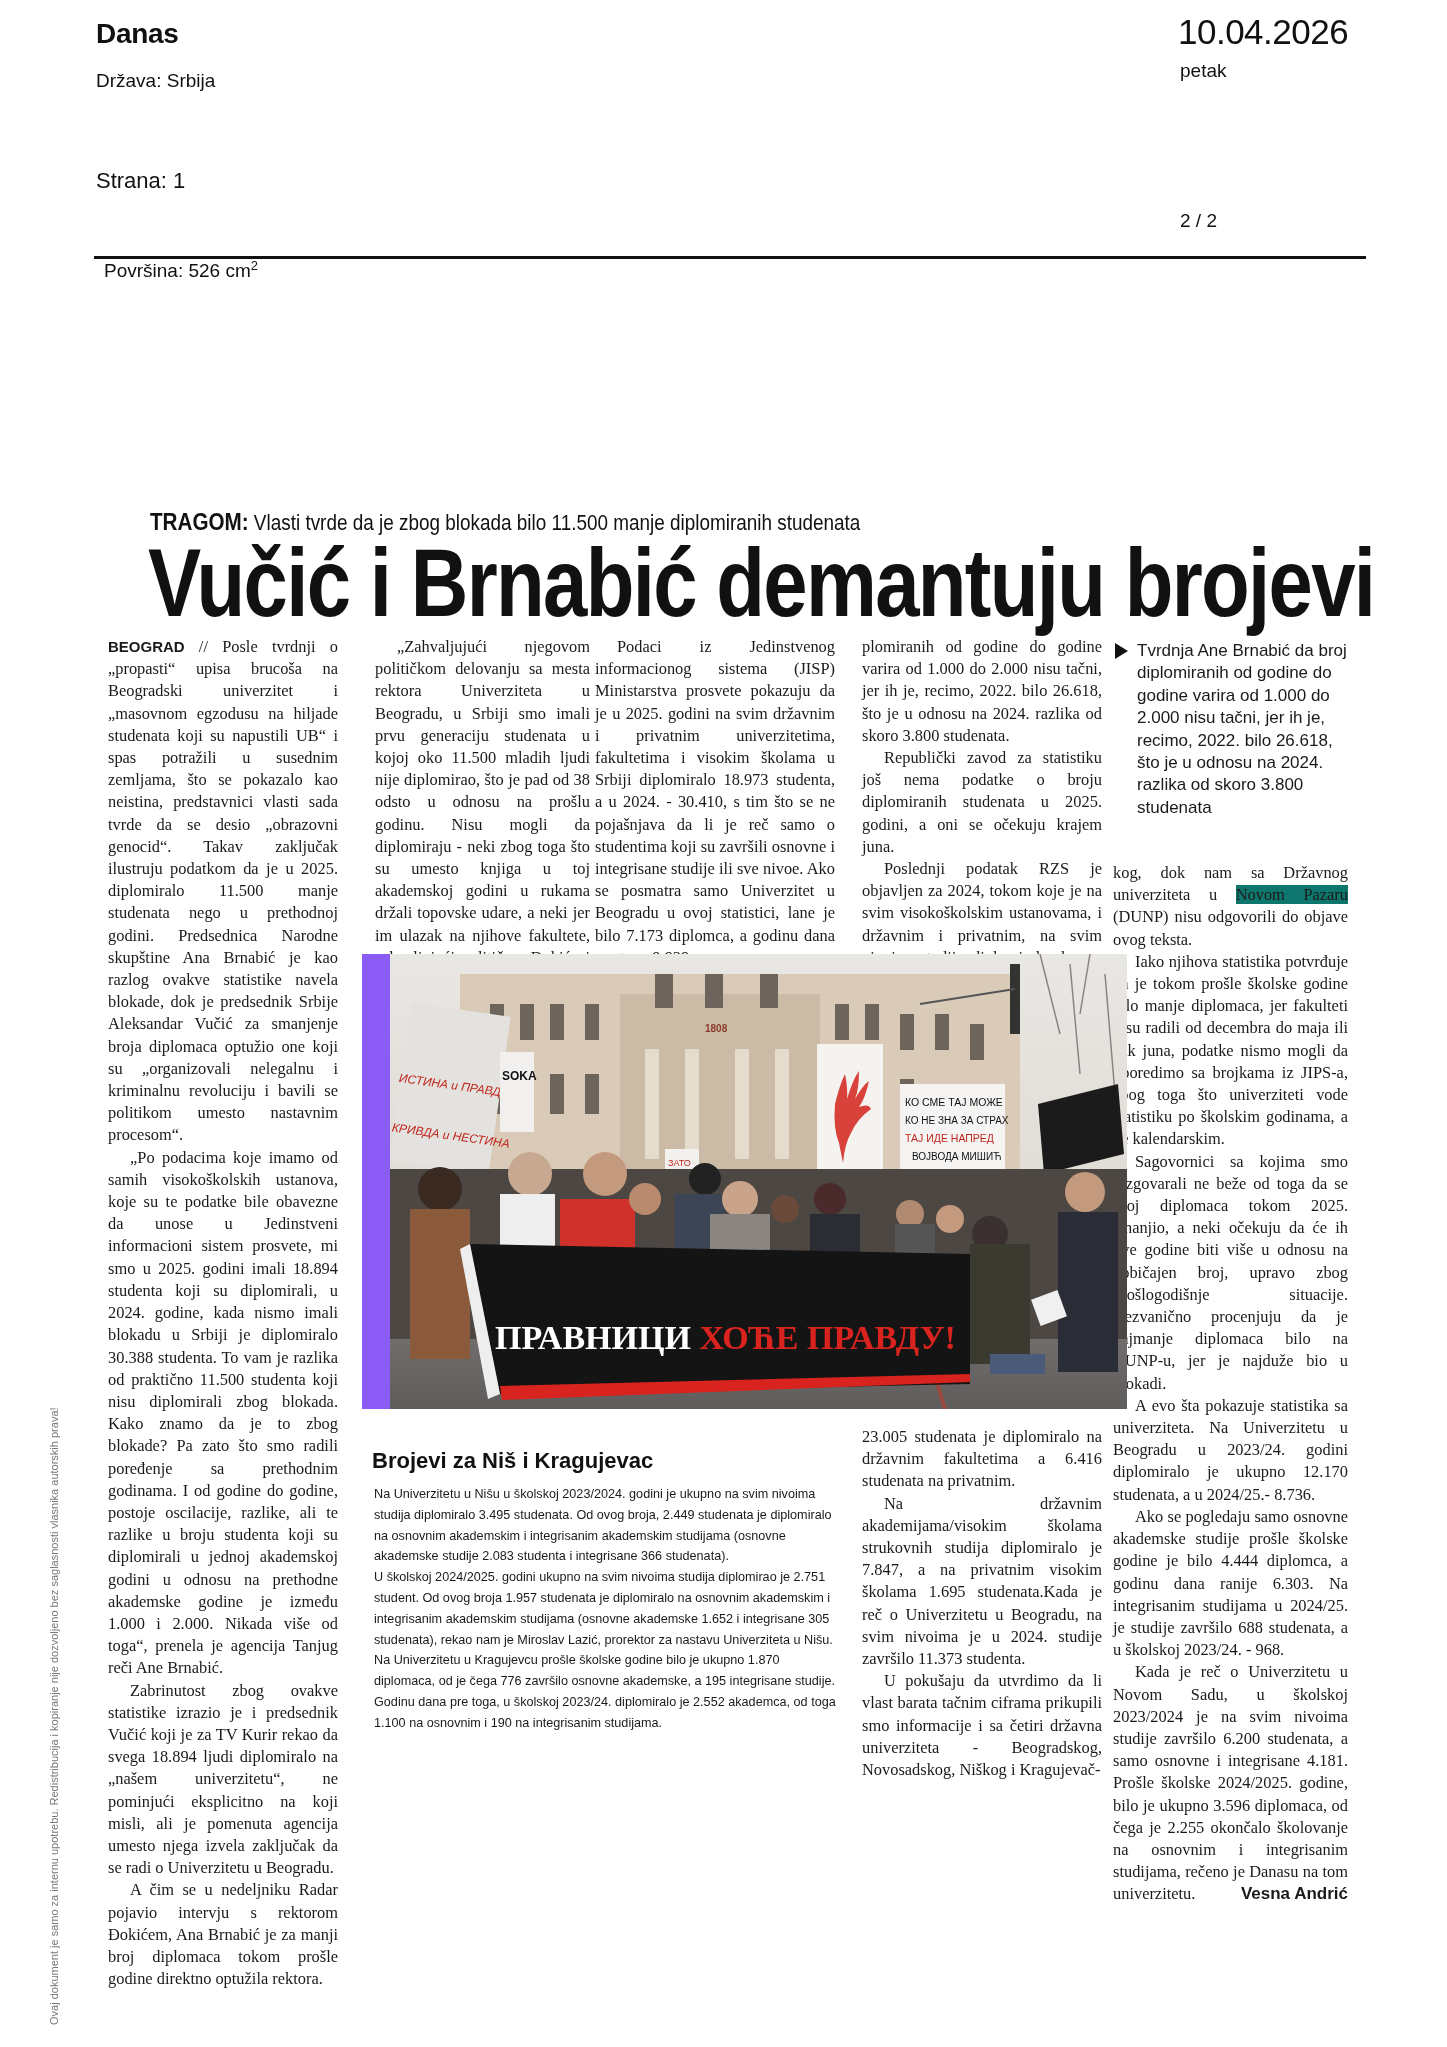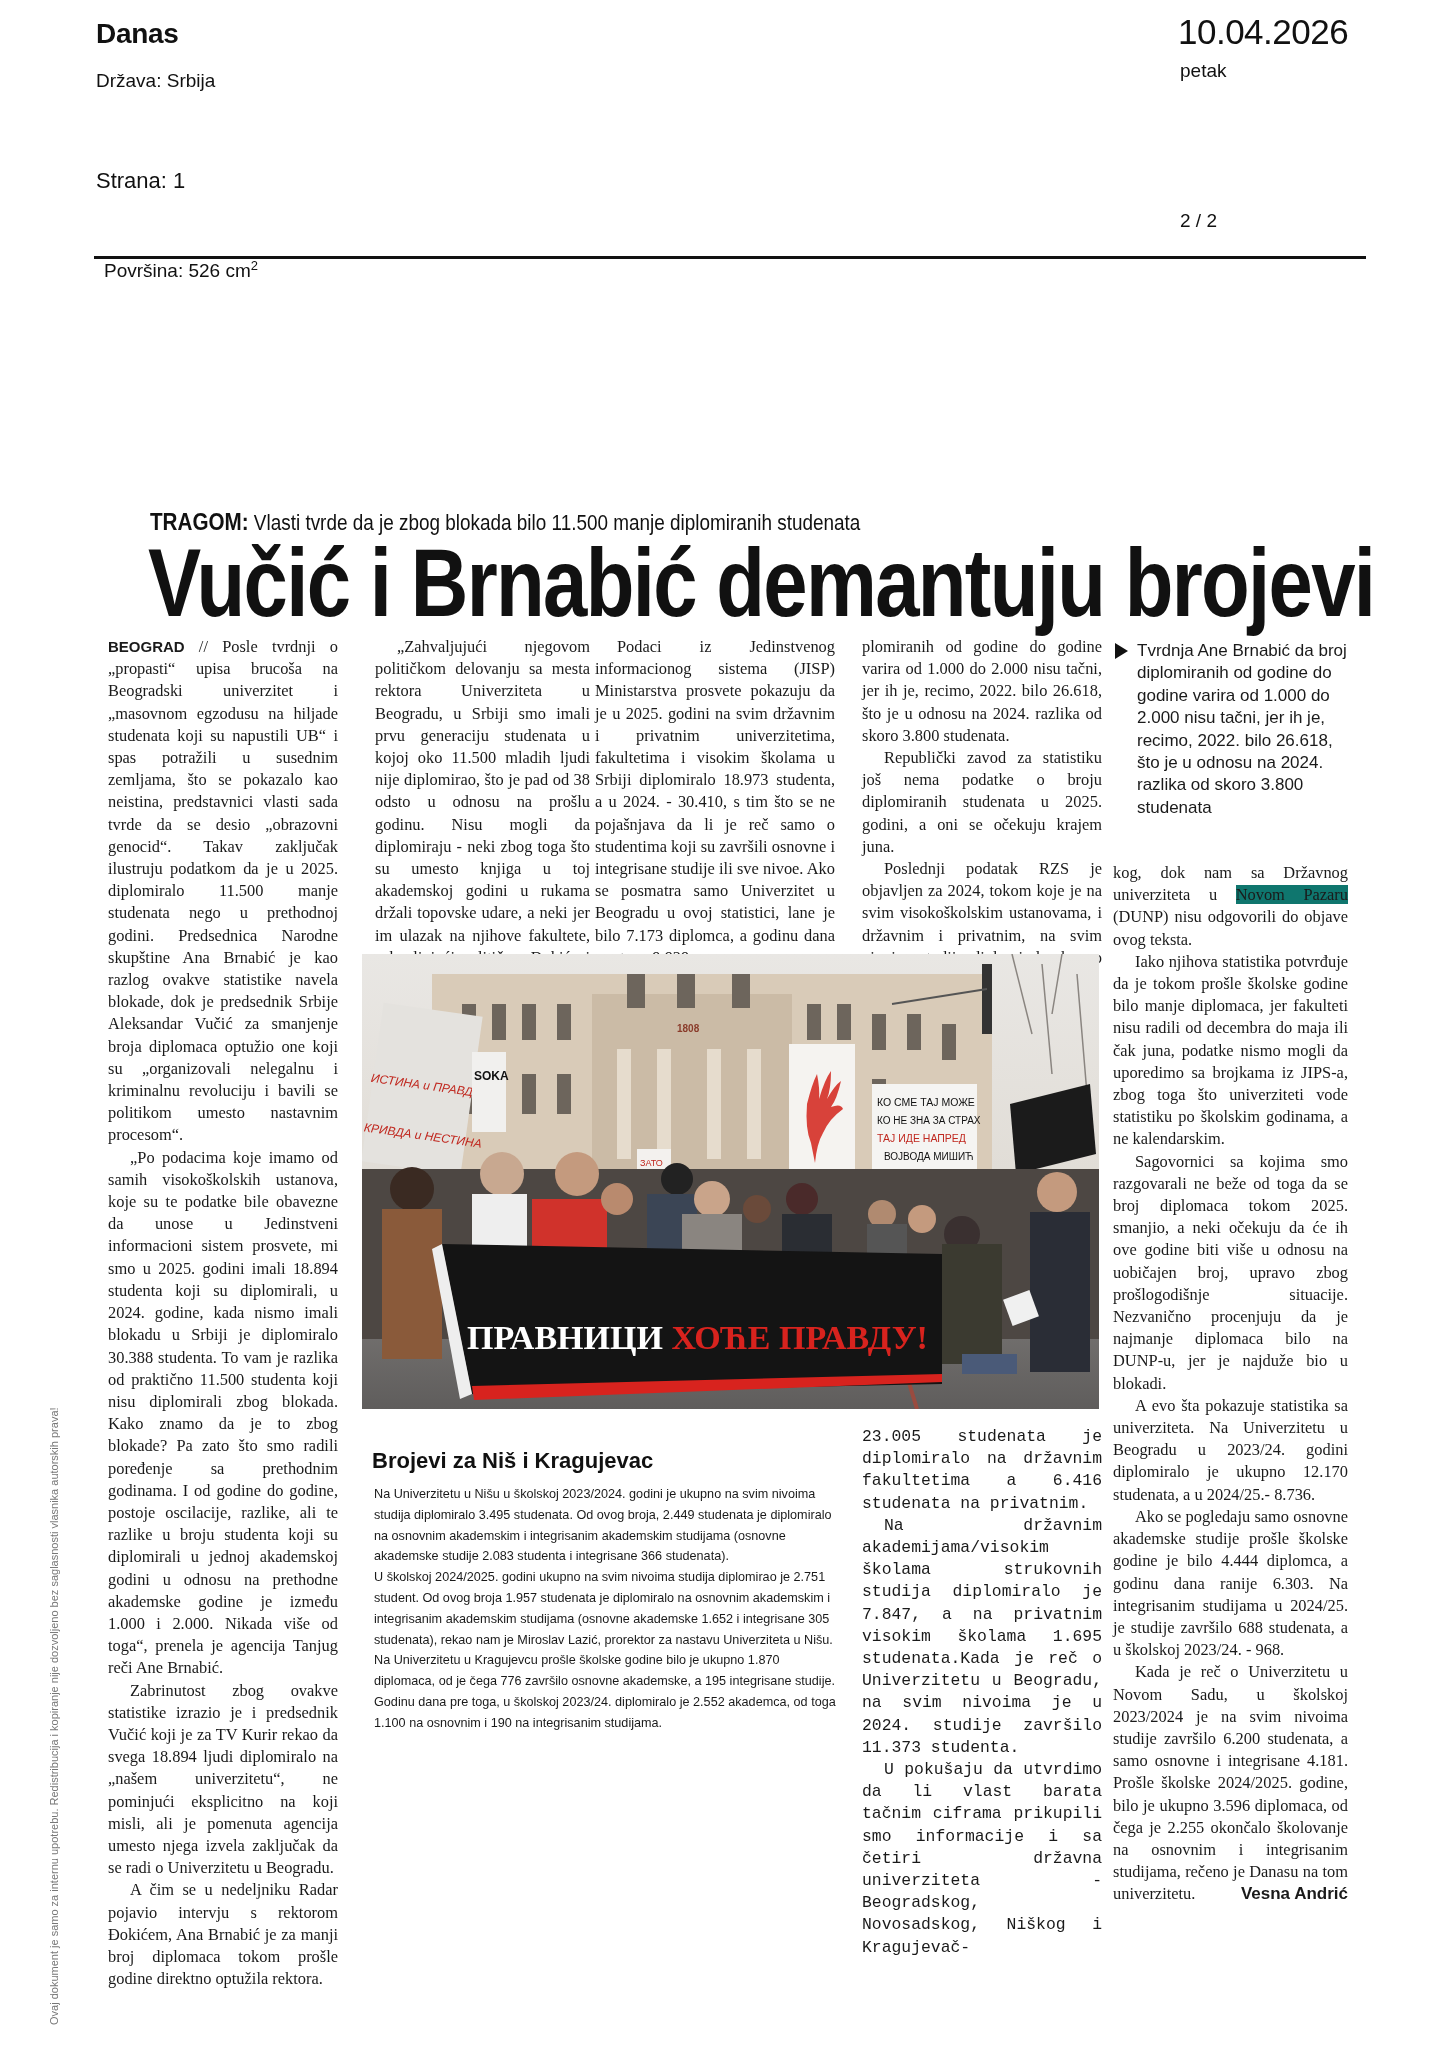--- a/index.html
+++ b/index.html
@@ -22,32 +22,32 @@
   .headline { position: absolute; left: 148px; top: 530px; font-family: "Liberation Sans", sans-serif; font-weight: bold; font-size: 96px; letter-spacing: -2px; white-space: nowrap; transform: scaleX(0.83); transform-origin: left top; line-height: 1.1; }
 
   .col { position: absolute; font-family: "Liberation Serif", serif; font-size: 16.4px; line-height: 22.2px; text-align: justify; hyphens: manual; color: #1a1a1a; }
   .col p { margin: 0; text-indent: 22px; }
   .col p.noindent { text-indent: 0; }
   .col .dateline { font-family: "Liberation Sans", sans-serif; font-weight: bold; font-size: 15px; }
   .c1 { left: 108px; top: 636px; width: 230px; }
   .c2 { left: 375px; top: 636px; width: 215px; }
   .c3 { left: 595px; top: 636px; width: 240px; }
   .c4 { left: 862px; top: 636px; width: 240px; }
-  .c4b { left: 862px; top: 1426px; width: 240px; font-family: Liberation Mono, monospace; }
+  .c4b { left: 862px; top: 1426px; width: 240px; }
   .c5 { left: 1113px; top: 862px; width: 235px; }
   .hl { background: #0f766e; }
 
   .pullquote { position: absolute; left: 1115px; top: 640px; width: 240px; font-family: "Liberation Sans", sans-serif; font-size: 17px; line-height: 22.4px; color: #1a1a1a; }
   .pullquote .arrow { position: absolute; left: 0; top: 3px; width: 0; height: 0; border-top: 8px solid transparent; border-bottom: 8px solid transparent; border-left: 13px solid #111; }
   .pullquote .pq-text { margin-left: 22px; display: block; }
 
   .byline { font-family: "Liberation Sans", sans-serif; font-weight: bold; font-size: 17px; float: right; }
 
   
-  .photo { position: absolute; left: 362px; top: 954px; width: 737px; height: 455px; overflow: hidden; background: #3b82f6; }
+  .photo { position: absolute; left: 362px; top: 954px; width: 737px; height: 455px; overflow: hidden; background: #8b5cf6; padding-left: 28px; }
 
   
   .box-title { position: absolute; left: 372px; top: 1448px; font-family: "Liberation Sans", sans-serif; font-weight: bold; font-size: 22px; }
   .box-body { position: absolute; left: 374px; top: 1484px; width: 466px; font-family: "Liberation Sans", sans-serif; font-size: 13.6px; line-height: 20.8px; color: #1a1a1a; transform: scaleX(0.93); transform-origin: left top; width: 500px; }
   .box-body p { margin: 0; }
 
   .sidenote { position: absolute; left: 48px; top: 2025px; transform: rotate(-90deg); transform-origin: left top; font-family: "Liberation Sans", sans-serif; font-size: 11px; color: #777; white-space: nowrap; }
 </style>
 </head>
 <body>

